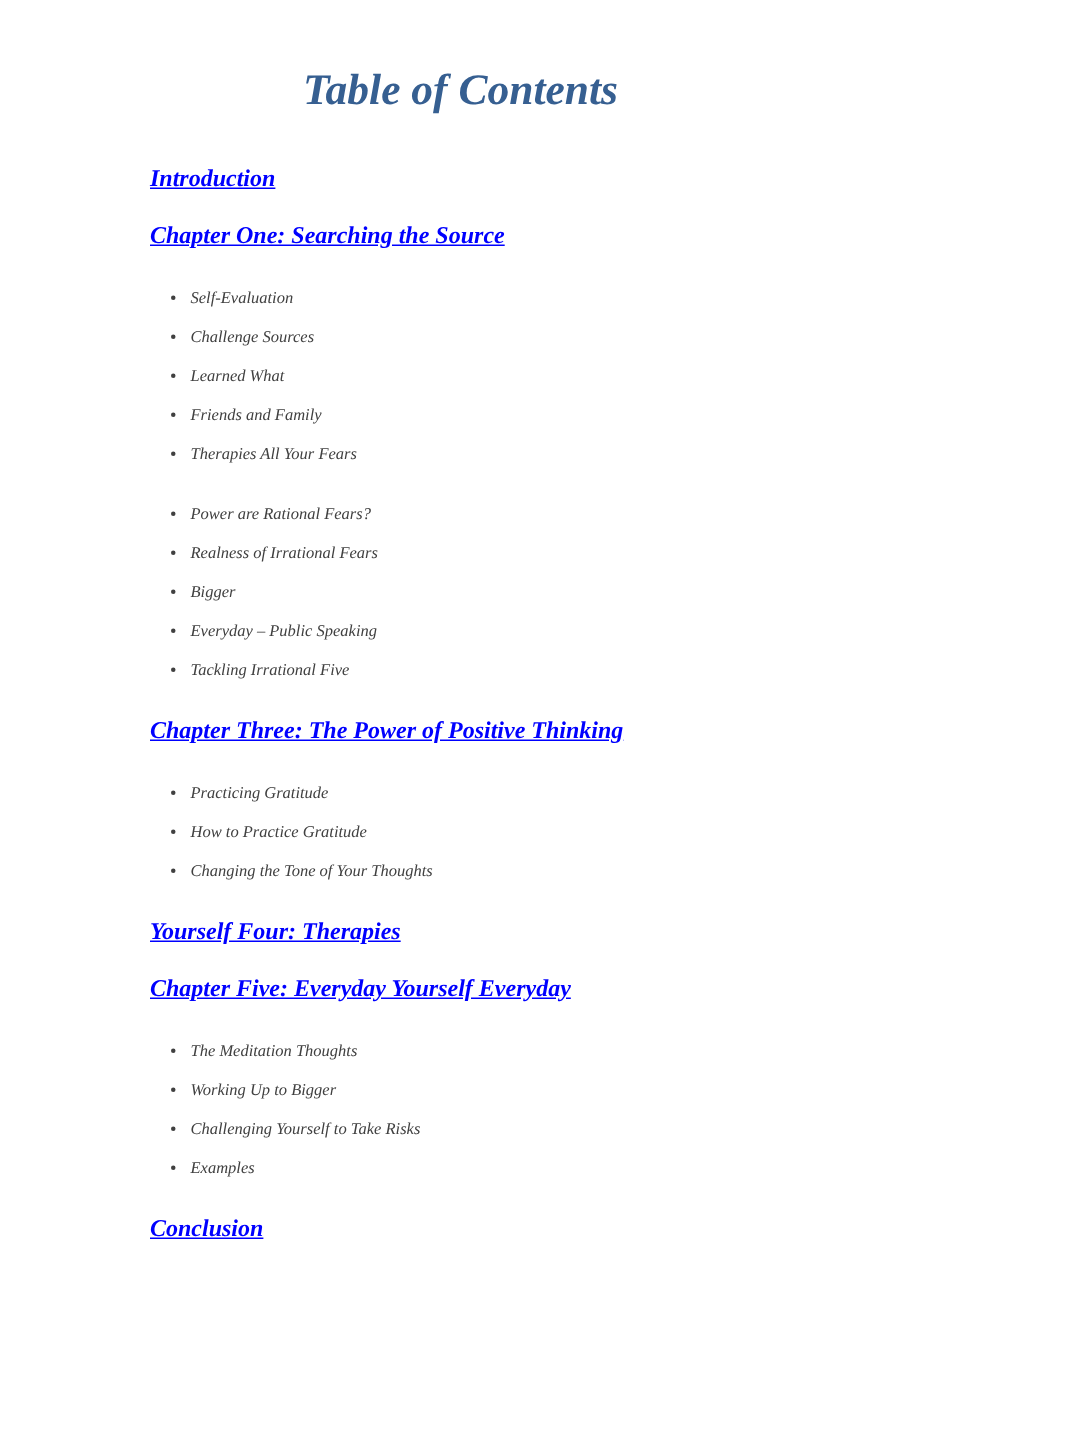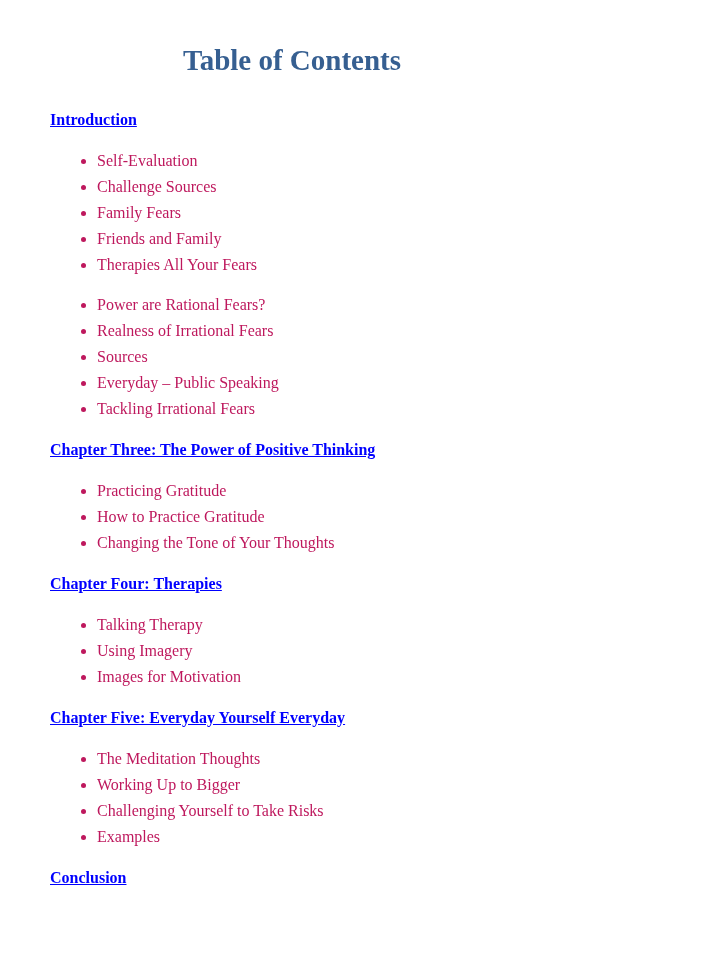--- a/index.html
+++ b/index.html
@@ -11,86 +11,84 @@
     width: 720px;
     height: 960px;
     overflow: hidden;
     font-family: "Liberation Serif", serif;
     color: #000000;
   }
   .page {
     box-sizing: border-box;
     width: 584px;
     height: 960px;
-    padding: 42px 50px 0 50px;
+    padding: 42px 50px 0 80px;
+    font-style: italic;
   }
   .doc-title {
     margin: 0 0 32px 0;
     text-align: center;
     font-size: 29px;
     line-height: 36px;
     font-weight: bold;
     color: #365F91;
   }
   .toc-link-row {
     margin: 18px 0;
     line-height: 20px;
   }
   .toc-link {
     font-size: 16px;
     font-weight: bold;
     color: #0000FF;
     text-decoration: underline;
     cursor: pointer;
+    margin-left: 20px;
   }
   .toc-sublist {
     margin: 14px 0;
     padding: 0 0 0 47px;
     list-style: disc;
   }
   .toc-sublist li {
-    font-size: 16px;
+    font-size: 11px;
     line-height: 26px;
-    color: #be185d;
+    color: #404040;
   }
 </style>
 </head>
 <body>
 
 <div class="page">
   <h1 class="doc-title">Table of Contents</h1>
 
   <div>
       <p class="toc-link-row"><a class="toc-link" href="#">Introduction</a></p>
+      <p class="toc-link-row"><a class="toc-link" href="#">Chapter One: Searching the Source</a></p>
       <ul class="toc-sublist">
         <li>Self-Evaluation</li>
         <li>Challenge Sources</li>
-        <li>Family Fears</li>
+        <li>Learned What</li>
         <li>Friends and Family</li>
         <li>Therapies All Your Fears</li>
       </ul>
       <ul class="toc-sublist">
         <li>Power are Rational Fears?</li>
         <li>Realness of Irrational Fears</li>
-        <li>Sources</li>
+        <li>Bigger</li>
         <li>Everyday – Public Speaking</li>
-        <li>Tackling Irrational Fears</li>
+        <li>Tackling Irrational Five</li>
       </ul>
       <p class="toc-link-row"><a class="toc-link" href="#">Chapter Three: The Power of Positive Thinking</a></p>
       <ul class="toc-sublist">
         <li>Practicing Gratitude</li>
         <li>How to Practice Gratitude</li>
         <li>Changing the Tone of Your Thoughts</li>
       </ul>
-      <p class="toc-link-row"><a class="toc-link" href="#">Chapter Four: Therapies</a></p>
-      <ul class="toc-sublist">
-        <li>Talking Therapy</li>
-        <li>Using Imagery</li>
-        <li>Images for Motivation</li>
-      </ul>
+      <p class="toc-link-row"><a class="toc-link" href="#">Yourself Four: Therapies</a></p>
       <p class="toc-link-row"><a class="toc-link" href="#">Chapter Five: Everyday Yourself Everyday</a></p>
       <ul class="toc-sublist">
         <li>The Meditation Thoughts</li>
         <li>Working Up to Bigger</li>
         <li>Challenging Yourself to Take Risks</li>
         <li>Examples</li>
       </ul>
       <p class="toc-link-row"><a class="toc-link" href="#">Conclusion</a></p>
     </div>
 </div>

